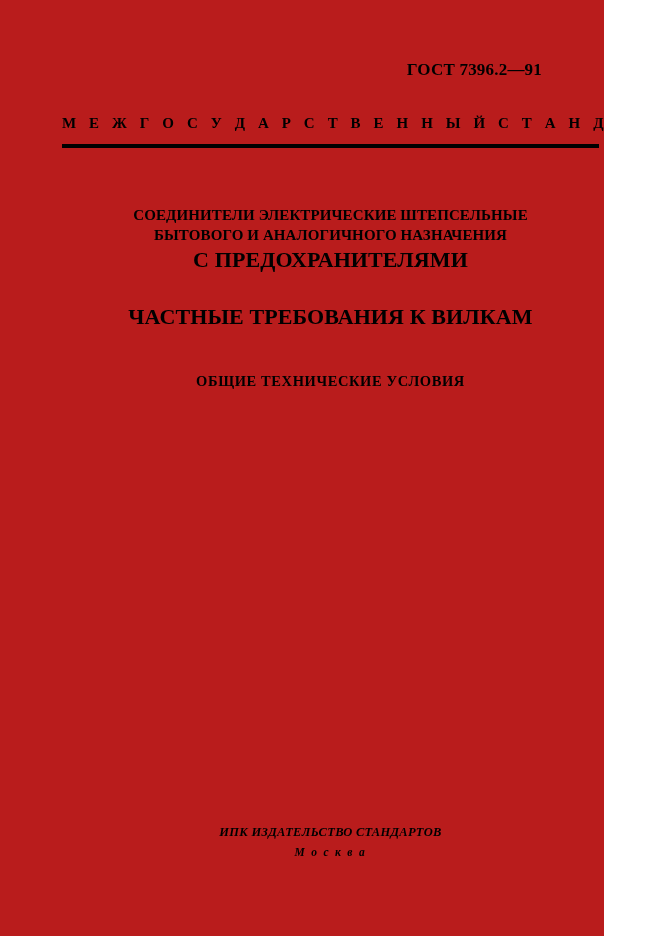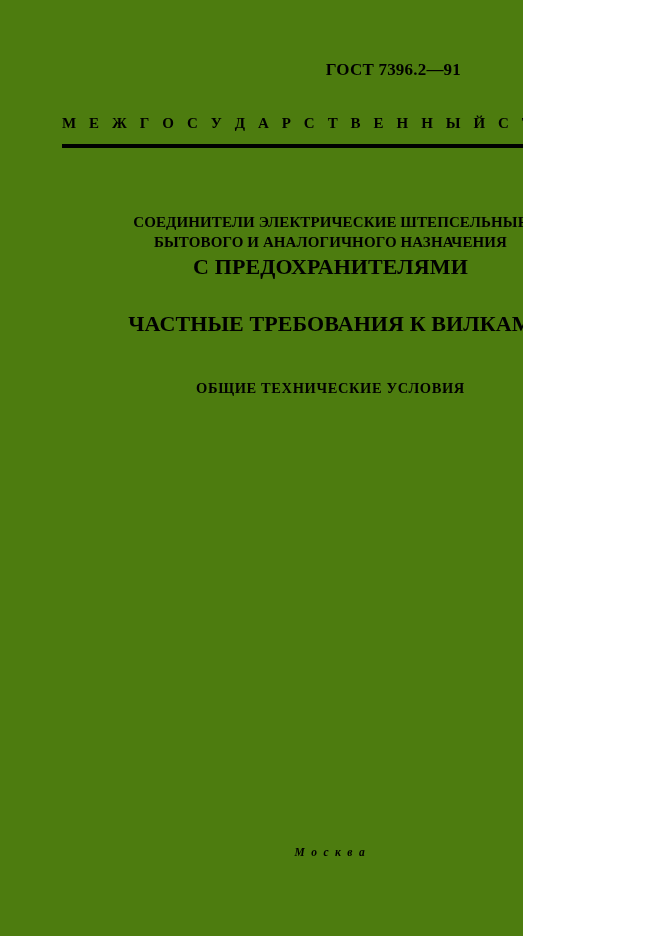--- a/index.html
+++ b/index.html
@@ -2,23 +2,23 @@
 <html><head>
 <meta charset="utf-8">
 <style>
   html, body {
     margin: 0;
     padding: 0;
     background: #ffffff;
   }
   .page {
     position: relative;
-    width: 523px;
+    width: 604px;
     height: 936px;
-    background: #4d7c0f;
+    background: #b91c1c;
     font-family: "Liberation Serif", serif;
     color: #000000;
     overflow: hidden;
   }
   .doc-number {
     position: absolute;
     top: 60px;
     right: 62px;
     font-family: "Liberation Serif", serif;
     font-size: 17px;
@@ -41,21 +41,21 @@
   .rule {
     position: absolute;
     top: 144px;
     left: 62px;
     width: 537px;
     height: 4px;
     background: #000000;
   }
   .title-block {
     position: absolute;
-    top: 212px;
+    top: 205px;
     left: 62px;
     width: 537px;
     text-align: center;
   }
   .title-sub {
     font-size: 15px;
     font-weight: bold;
     line-height: 1.35;
     letter-spacing: 0.1px;
   }
@@ -119,16 +119,17 @@
     <div class="title-sub">БЫТОВОГО И АНАЛОГИЧНОГО НАЗНАЧЕНИЯ</div>
 
     <div class="title-main" style="margin-top:0">С ПРЕДОХРАНИТЕЛЯМИ</div>
     <div class="title-main">ЧАСТНЫЕ ТРЕБОВАНИЯ К ВИЛКАМ</div>
 
     <div class="title-cond">ОБЩИЕ ТЕХНИЧЕСКИЕ УСЛОВИЯ</div>
   </div>
 
 
   <div class="footer">
+    <div class="footer-publisher">ИПК ИЗДАТЕЛЬСТВО СТАНДАРТОВ</div>
     <div class="footer-city">М о с к в а</div>
   </div>
 
 </div>
 
 </body></html>

